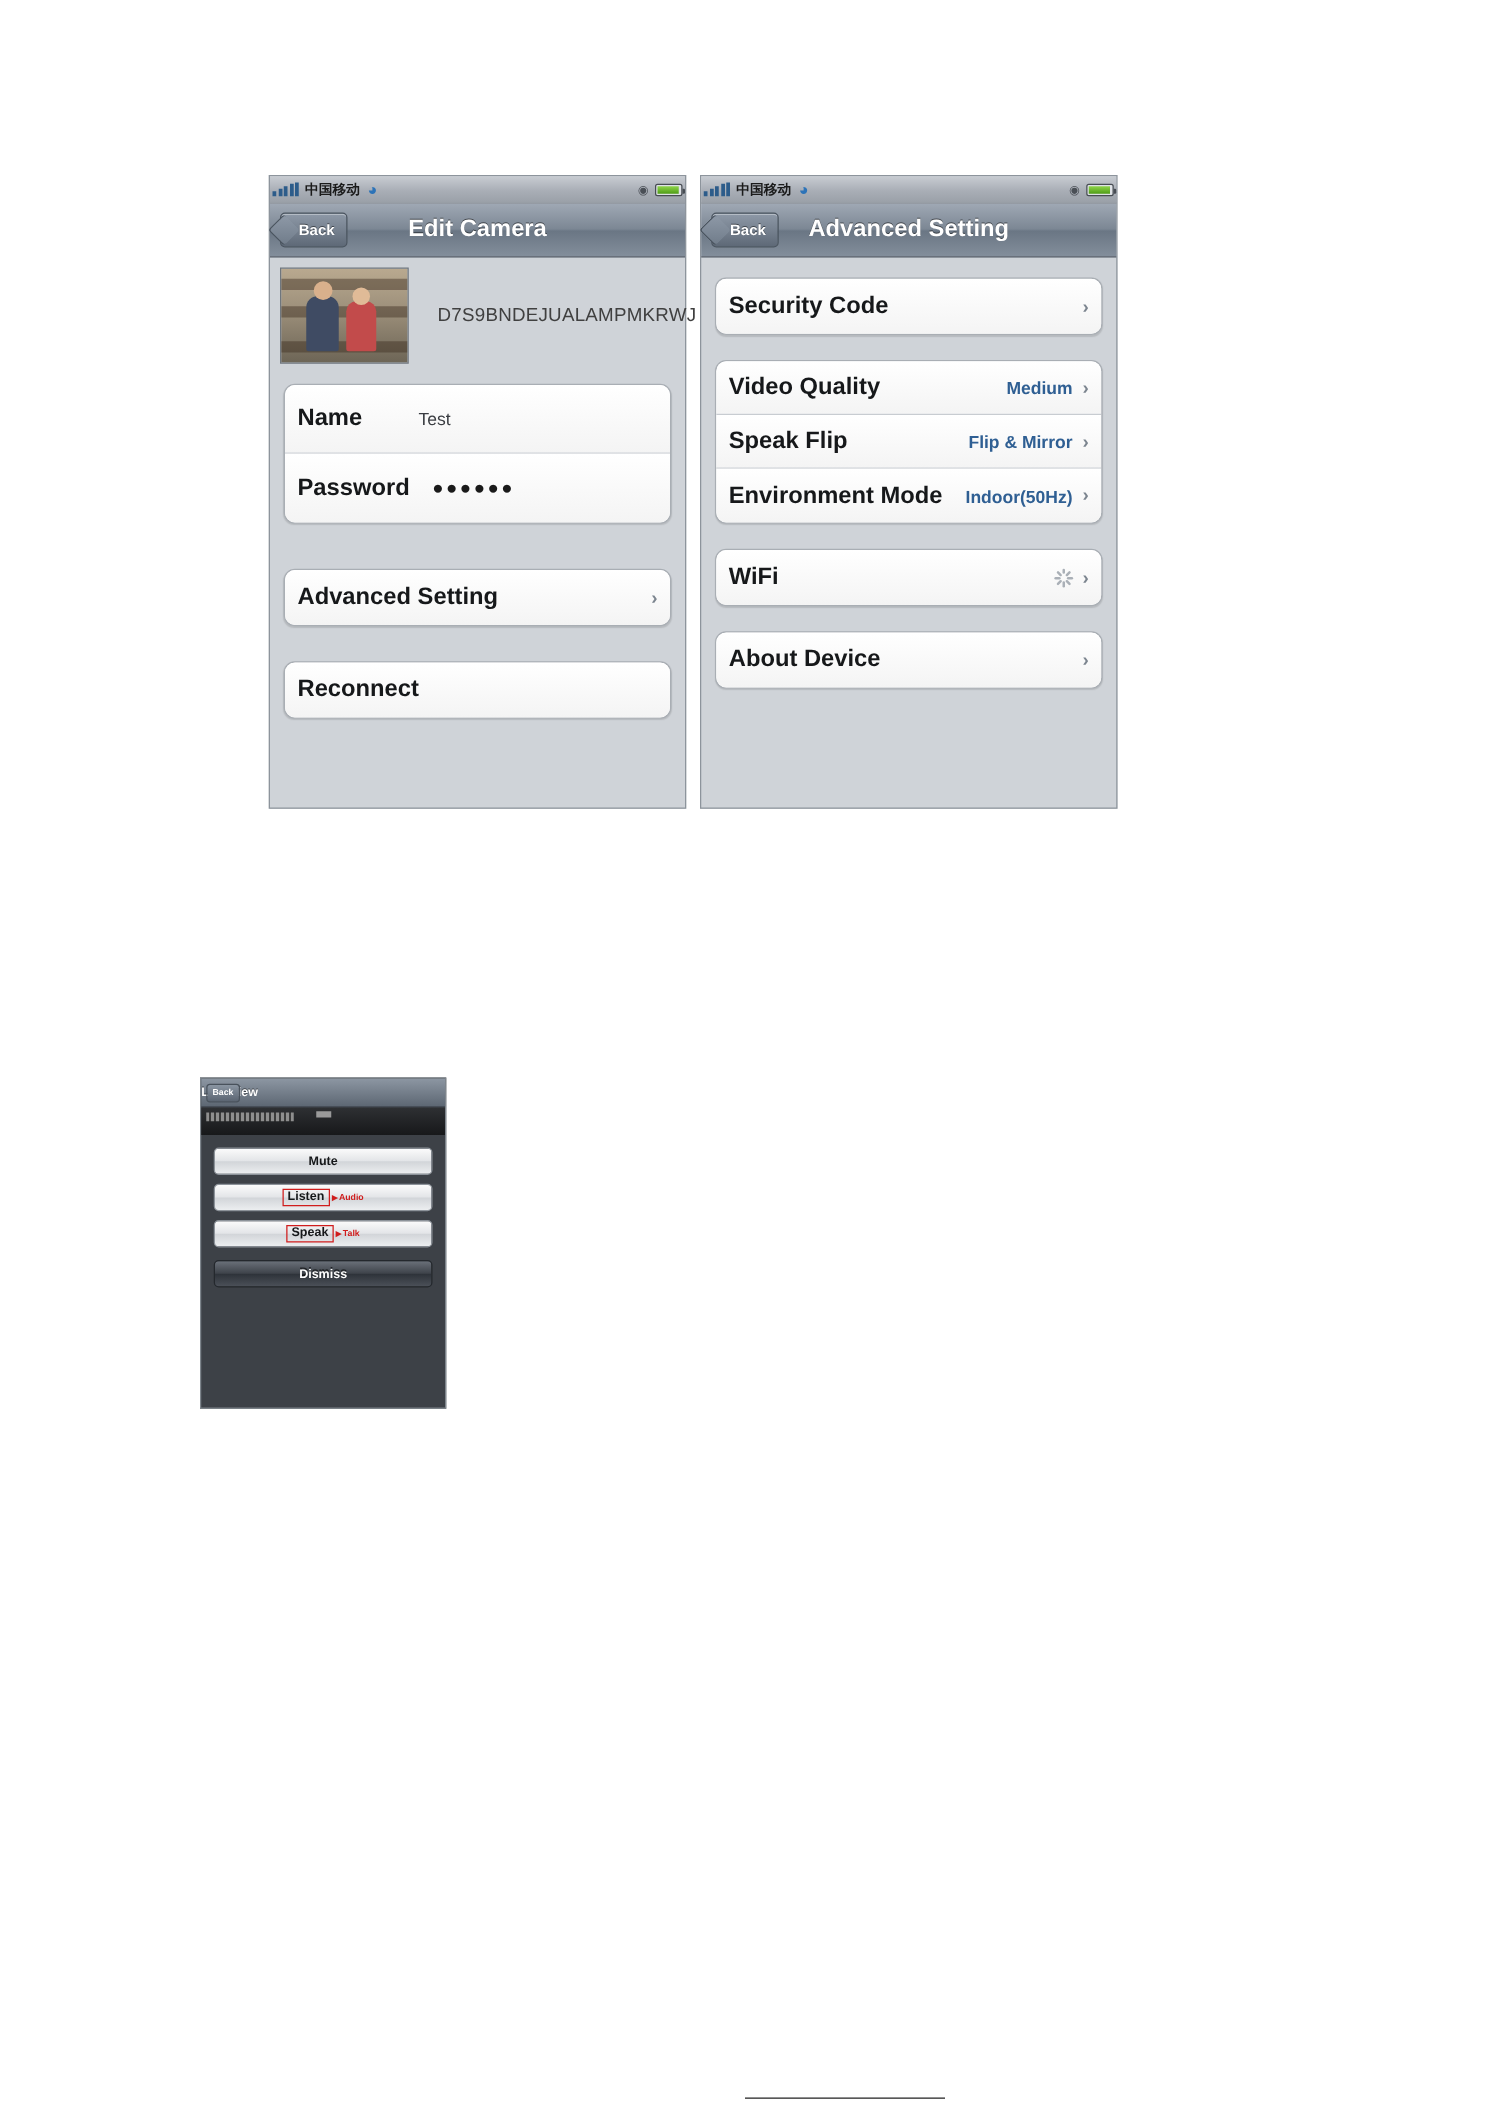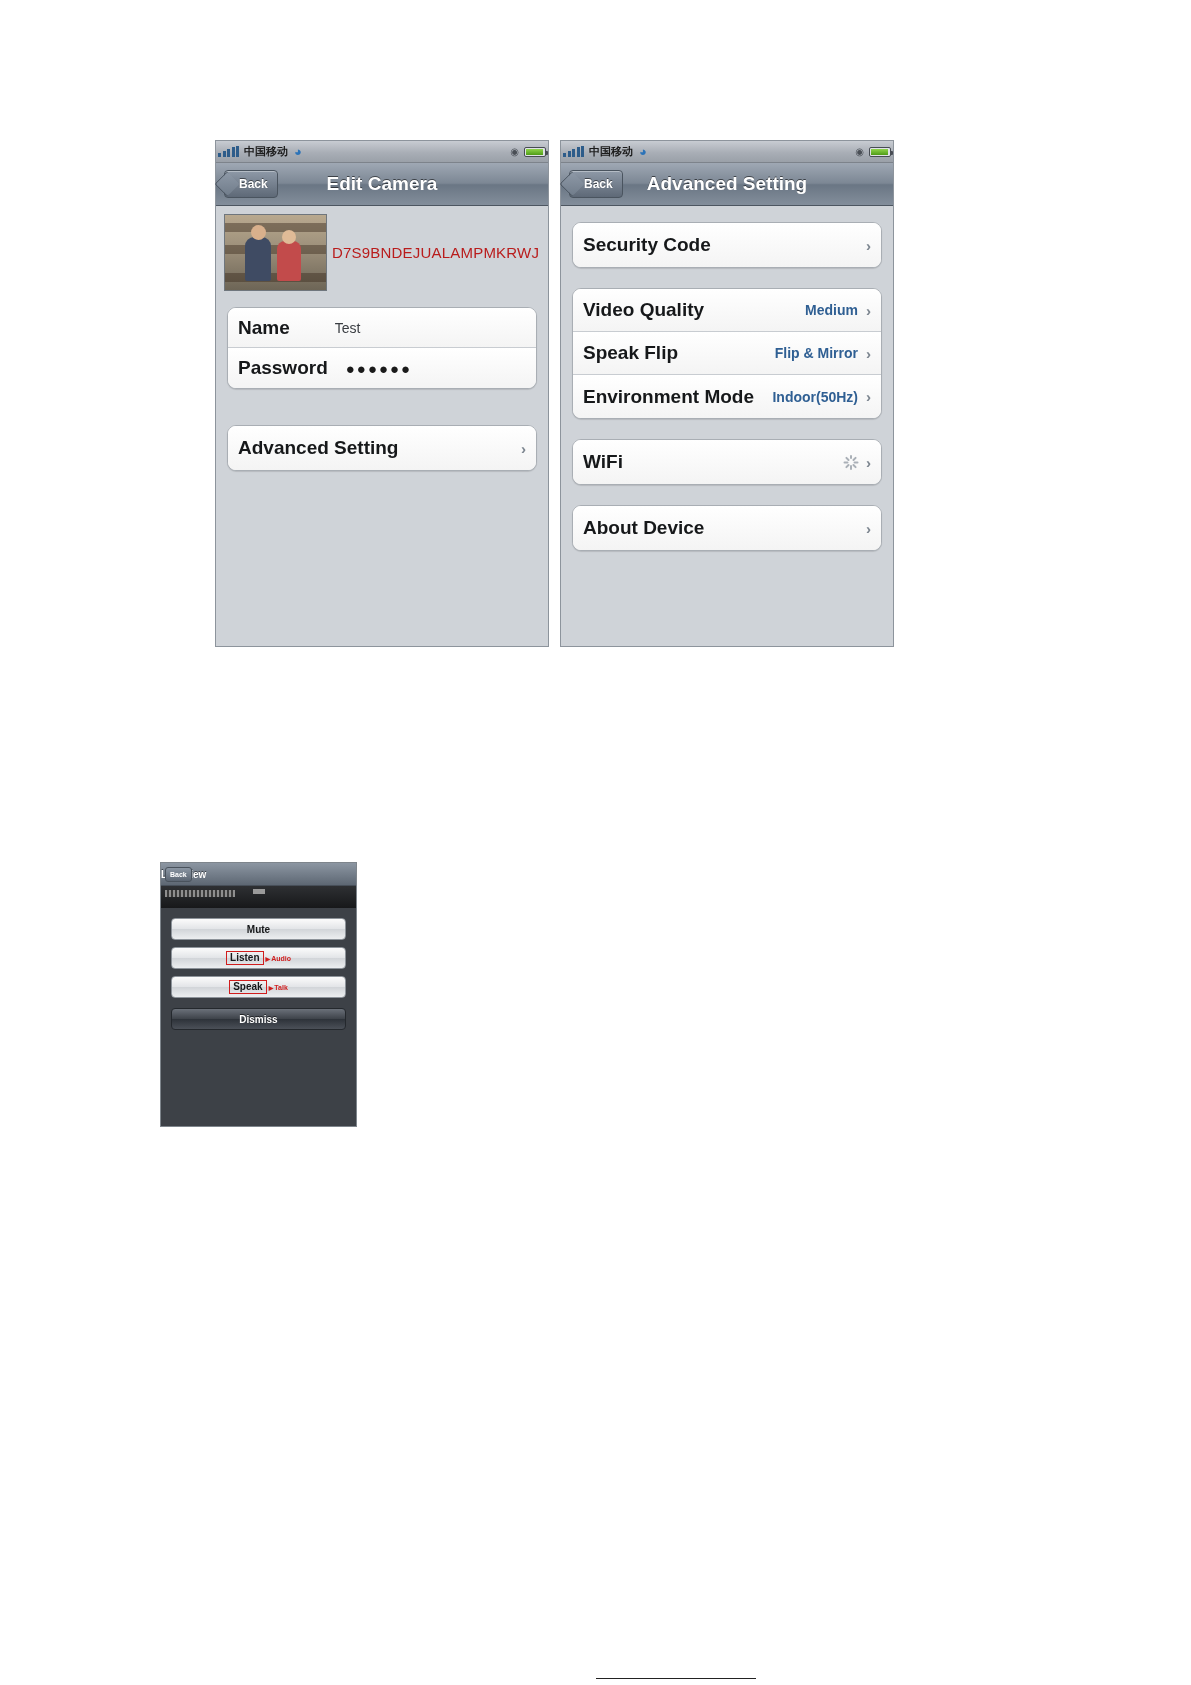--- a/index.html
+++ b/index.html
@@ -155,21 +155,21 @@
     margin: 10px 11px;
     background: #ffffff;
     border: 1px solid #a9aeb4;
     border-radius: 9px;
     overflow: hidden;
     box-shadow: 0 1px 1px rgba(0,0,0,.12);
   }
   .cell {
     display: flex;
     align-items: center;
-    height: 40px;
+    height: 55px;
     padding: 0 10px;
     background: linear-gradient(to bottom, #ffffff 0%, #f4f4f4 100%);
     border-bottom: 1px solid #c8ccd1;
     box-sizing: border-box;
   }
   .cell:last-child { border-bottom: none; }
   .cell-label {
     font-size: 19px;
     font-weight: bold;
     color: #16181a;
@@ -254,22 +254,22 @@
   .thumb .kid2::before {
     content: "";
     position: absolute;
     left: 5px; top: -11px;
     width: 14px; height: 14px;
     background: #e0bb97;
     border-radius: 50%;
   }
   .uid {
     font-size: 15px;
-    color: #b91c1c;
-    margin-left: 5px;
+    color: #404040;
+    margin-left: 23px;
     letter-spacing: .2px;
   }
 
   
   #phone-adv {
     left: 560px;
     top: 140px;
     width: 334px;
     height: 507px;
     border: 1px solid #8d949c;
@@ -458,20 +458,25 @@
     </div>
   </div>
 
   <div class="group" style="margin-top:36px">
     <div class="cell" style="height:44px">
       <span class="cell-label">Advanced Setting</span>
       <span class="chev solo">›</span>
     </div>
   </div>
 
+  <div class="group" style="margin-top:28px">
+    <div class="cell" style="height:44px">
+      <span class="cell-label">Reconnect</span>
+    </div>
+  </div>
 </div>
 
 <div class="phone" id="phone-adv">
 
   <div class="statusbar">
     <span class="sig">
         <i></i>
         <i></i>
         <i></i>
         <i></i>

